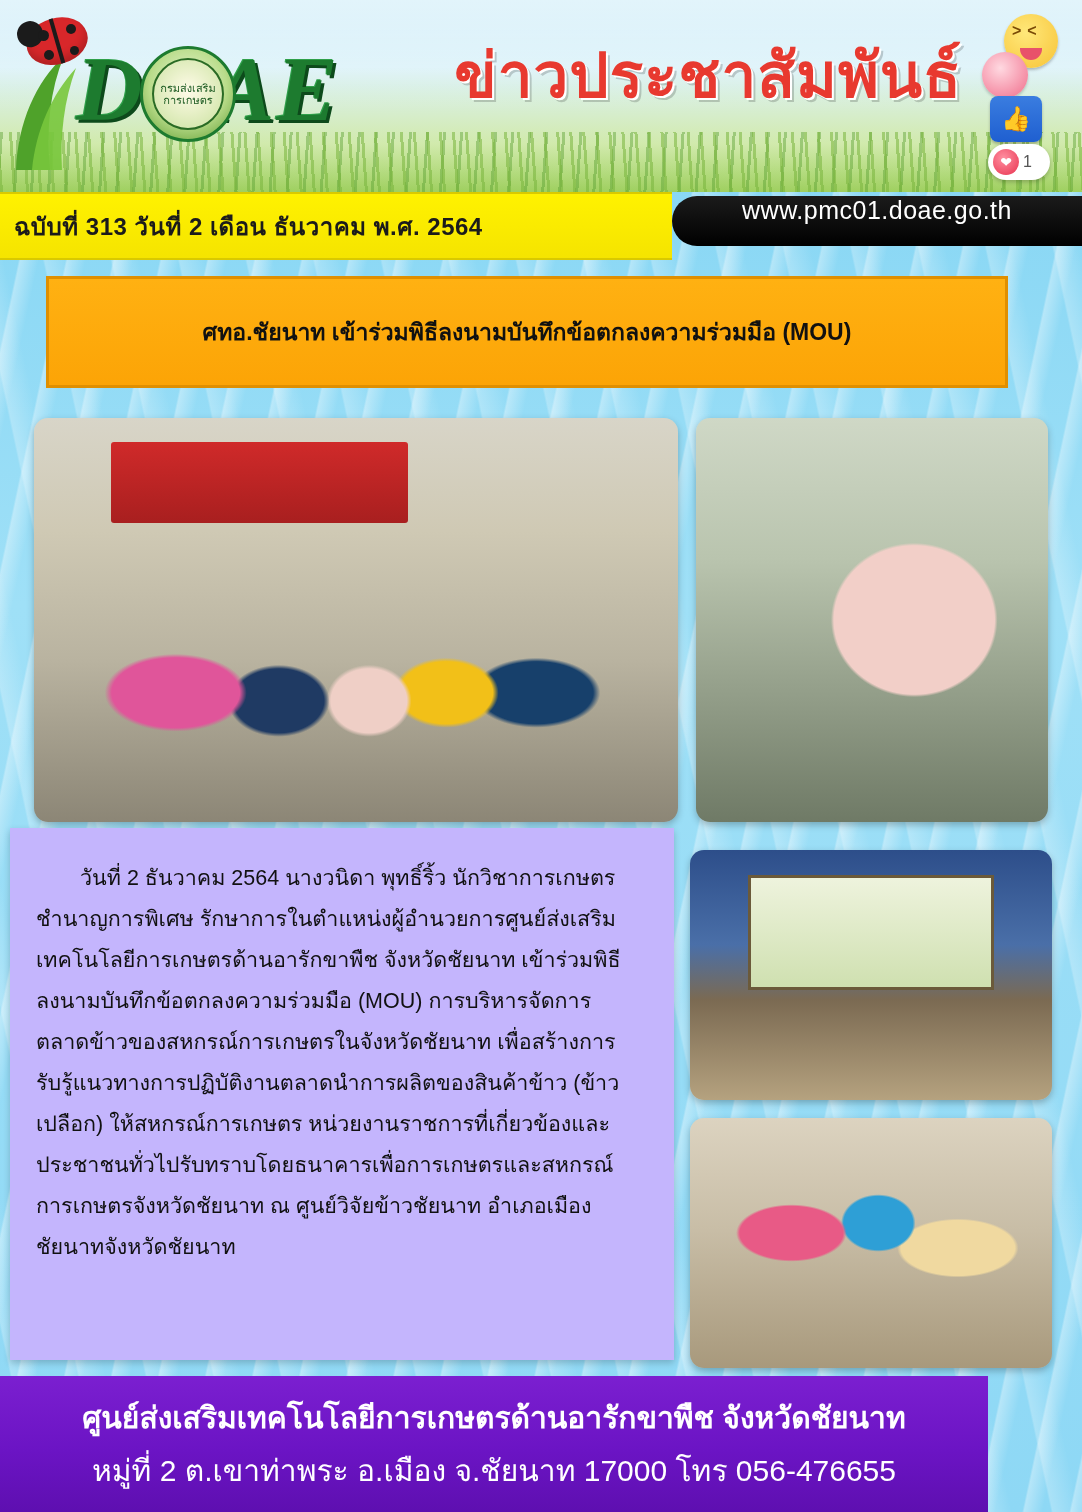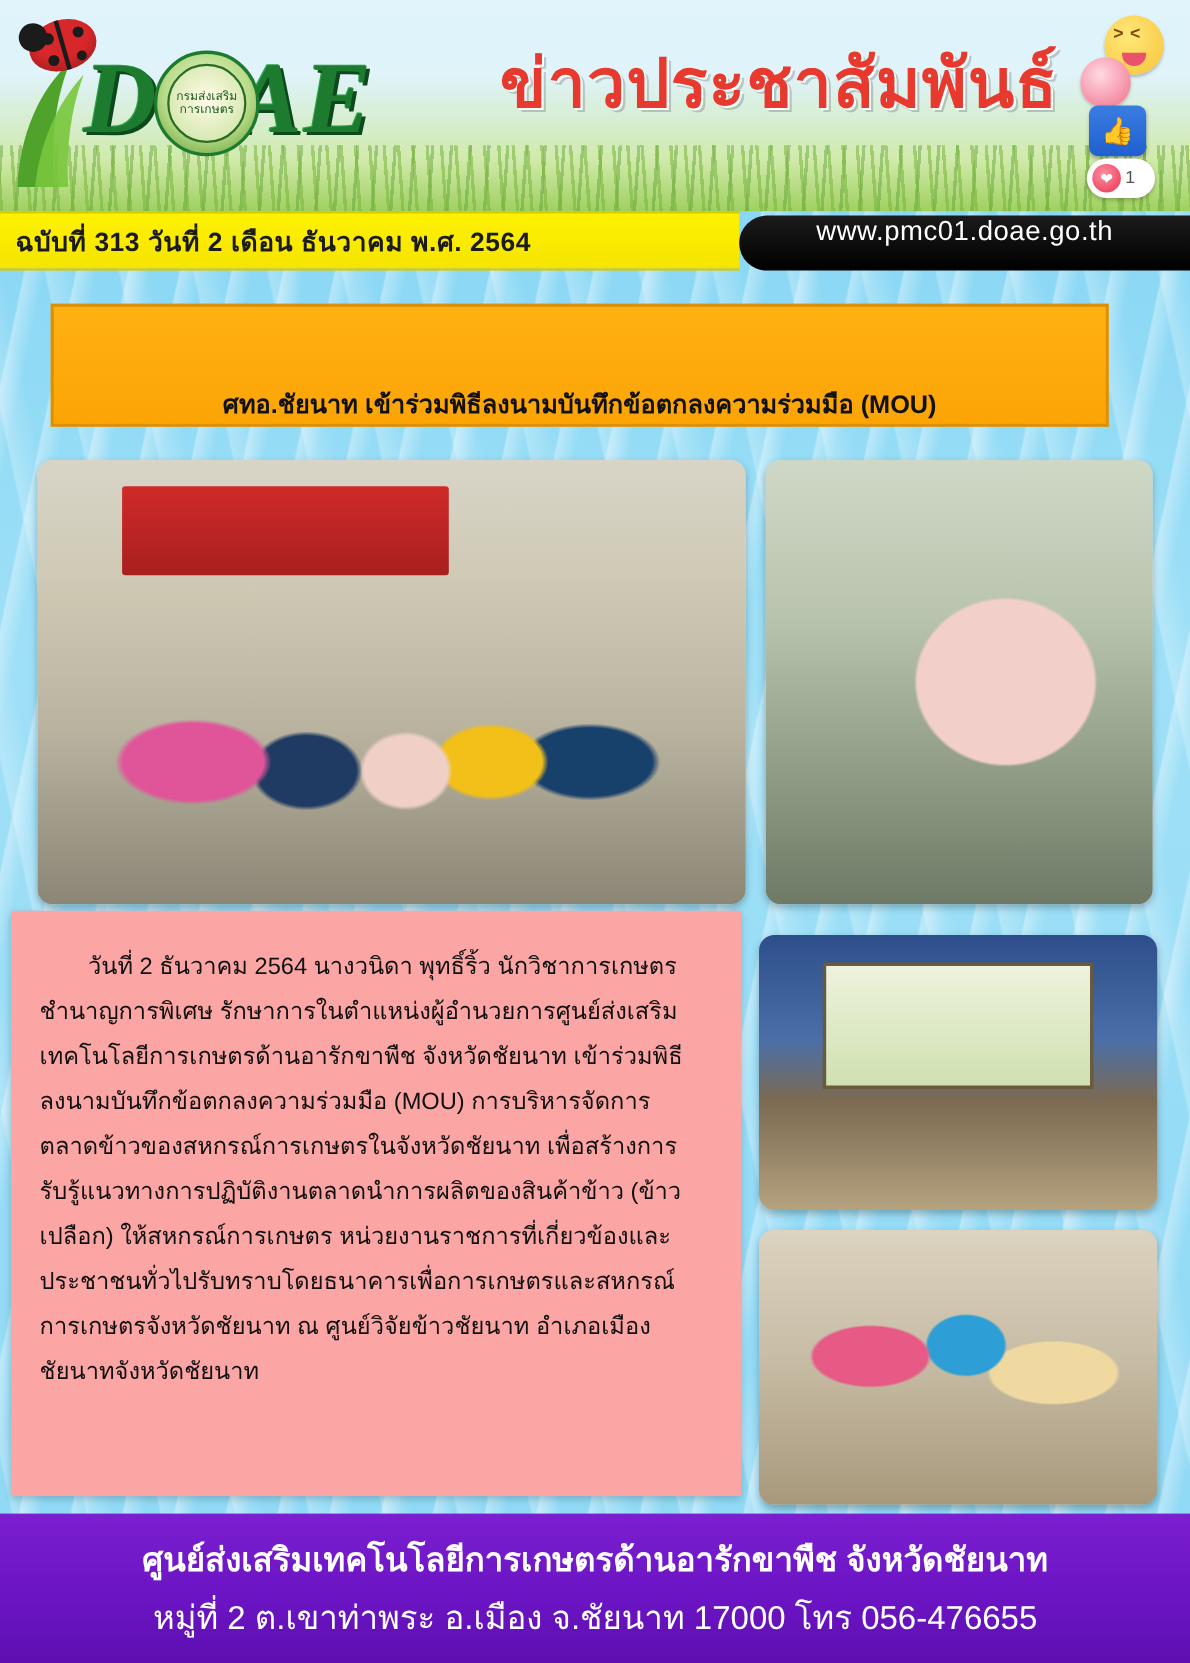--- a/index.html
+++ b/index.html
@@ -148,21 +148,21 @@
   .emo-love-count .circle{
     width:26px;height:26px;border-radius:50%;
     background: radial-gradient(circle at 40% 35%, #ff8fa0, #e8324f);
     color:#fff; font-size:14px; display:flex;align-items:center;justify-content:center;
   }
   .emo-love-count .num{ font-size:16px; color:#555;}
 
   
   .infobar {
     position:absolute; left: 0; top: 192px;
-    width: 672px; height: 54px;
+    width: 672px; height: 68px;
     background: linear-gradient(180deg, #fff200 0%, #f5e400 100%);
     border-top: 2px solid #d9c900;
     border-bottom: 2px solid #d9c900;
     display:flex; align-items:center;
     padding-left: 14px;
     z-index: 3;
   }
   .infobar .txt {
     font-size: 24px; font-weight: bold; color:#1b1b1b; letter-spacing:0.5px;
   }
@@ -177,21 +177,21 @@
   .urlbar .txt {
     color:#fff; font-size: 25px; letter-spacing: 0.5px;
   }
 
   
   .headline {
     position:absolute; left: 46px; top: 276px;
     width: 962px; height: 112px;
     background: linear-gradient(180deg, #ffb112 0%, #fca406 100%);
     border: 3px solid #e08f00;
-    display:flex; flex-direction:column; align-items:center; justify-content:flex-end;
+    display:flex; flex-direction:column; align-items:center; justify-content:center;
     gap: 8px;
     z-index: 3;
   }
   .headline .l {
     font-size: 23px; font-weight: bold; color:#111; text-align:center;
   }
 
   
   .photo {
     position:absolute;
@@ -234,37 +234,37 @@
   .ph-proj-screen{
     position:absolute; left: 16%; top: 10%; width: 68%; height: 46%;
     background: linear-gradient(180deg,#eef3dd,#cfe0b0);
     border: 3px solid #6b5a3a;
   }
 
   
   .bodycard {
     position:absolute; left: 10px; top: 828px;
     width: 664px; height: 532px;
-    background: #fca5a5;
+    background: #c4b5fd;
     box-shadow: 0 3px 7px rgba(0,0,0,0.2);
     padding: 30px 34px 20px 26px;
     z-index: 3;
   }
   .bodycard p {
     font-size: 21.5px;
     line-height: 41px;
     color: #111;
     text-align: left;
     text-indent: 44px;
   }
 
   
   .footer {
     position:absolute; left: 0; top: 1376px;
-    width: 1082px; height: 136px;
+    width: 988px; height: 136px;
     background: linear-gradient(180deg, #7b1fd0 0%, #6b14c4 55%, #5e0fb0 100%);
     display:flex; flex-direction:column; align-items:center; justify-content:center;
     gap: 6px;
     z-index: 3;
   }
   .footer .f1 { font-size: 30px; font-weight: bold; color:#fff; }
   .footer .f2 { font-size: 30px; font-weight: normal; color:#fff; }
 </style>
 </head>
 <body>

